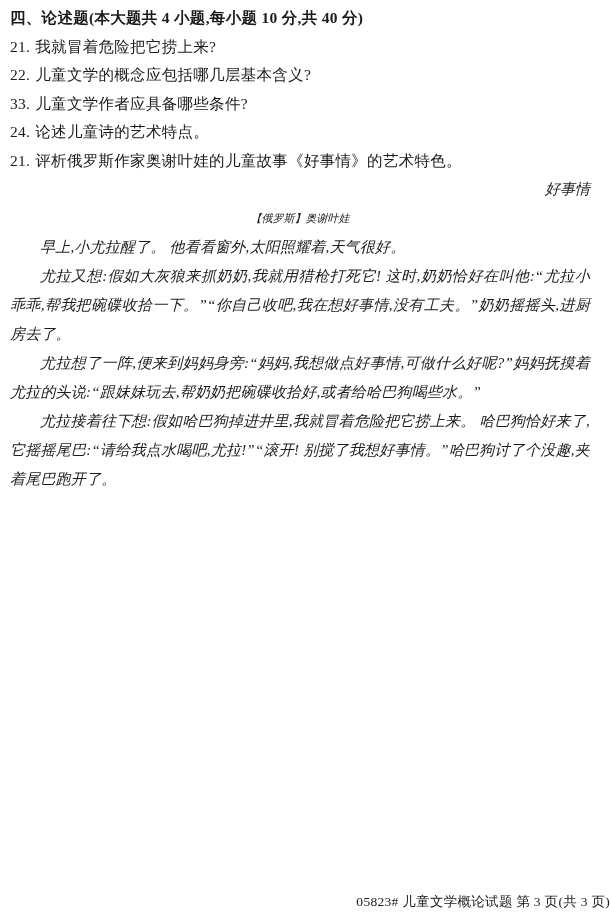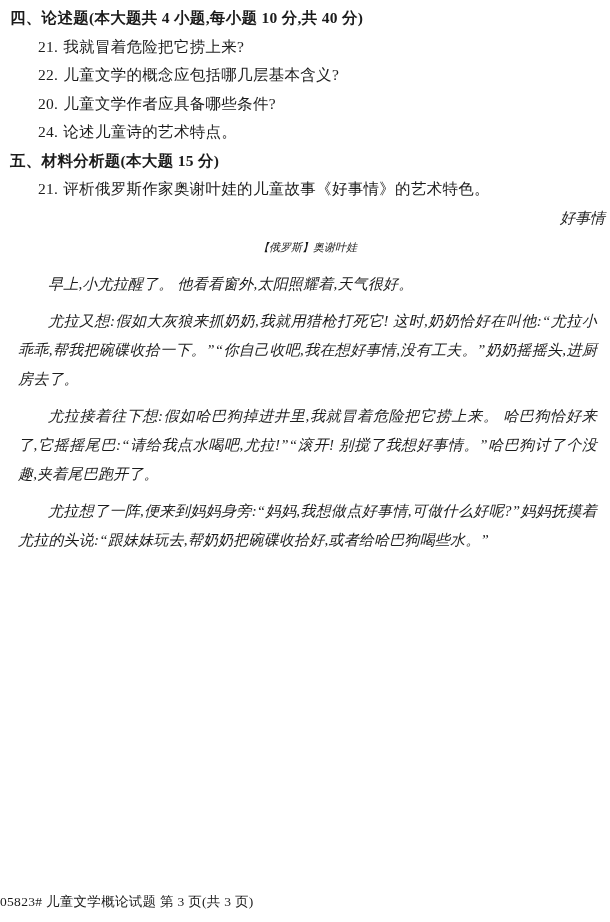--- a/index.html
+++ b/index.html
@@ -11,67 +11,66 @@
     position: relative;
     width: 610px;
     height: 922px;
     margin: 0 auto;
     background: #ffffff;
     color: #1b1b1b;
     font-family: "Liberation Serif", "DejaVu Serif", serif;
     overflow: hidden;
   }
   .content {
-    padding: 4px 5px 0 10px;
+    padding: 4px 20px 0 10px;
     font-family: Liberation Serif, serif;
   }
   .section-heading {
     font-size: 15.5px;
     font-weight: bold;
     line-height: 28.5px;
     white-space: nowrap;
     letter-spacing: 0.3px;
   }
   .question-line {
     font-size: 15.5px;
     line-height: 28.5px;
     white-space: nowrap;
     letter-spacing: 0.3px;
   }
   .question-line .q-num {
     margin-right: 5px;
-    margin-left: 28px;
   }
   .story {
     font-style: italic; 
     font-size: 15px;
   }
   .story-title {
     text-align: right;
     line-height: 29px;
     font-size: 15px;
   }
   .story-author {
     text-align: center;
     line-height: 29px;
     font-size: 11px;
   }
   .story-para {
-    margin: 8px;
+    margin: 0;
     text-indent: 2em;
     text-align: justify;
     line-height: 29px;
     letter-spacing: 0.2px;
   }
   .footer {
     position: absolute;
     left: 0;
     right: 0;
     bottom: 12px;
-    text-align: left;
+    text-align: right;
     font-size: 13.5px;
     line-height: 16px;
     font-style: normal;
     letter-spacing: 0.3px;
   }
 </style>
 </head>
 <body>
 
 <div class="page">
@@ -79,37 +78,36 @@
 
     <div class="section-heading">四、论述题(本大题共 4 小题,每小题 10 分,共 40 分)</div>
 
     <div class="question-line">
       <span class="q-num">21.</span><span>我就冒着危险把它捞上来?</span>
     </div>
     <div class="question-line">
       <span class="q-num">22.</span><span>儿童文学的概念应包括哪几层基本含义?</span>
     </div>
     <div class="question-line">
-      <span class="q-num">20.</span><span>儿童文学作者应具备哪些条件?</span>
+      <span class="q-num">33.</span><span>儿童文学作者应具备哪些条件?</span>
     </div>
     <div class="question-line">
       <span class="q-num">24.</span><span>论述儿童诗的艺术特点。</span>
     </div>
 
-    <div class="section-heading">五、材料分析题(本大题 15 分)</div>
 
     <div class="question-line">
       <span class="q-num">21.</span><span>评析俄罗斯作家奥谢叶娃的儿童故事《好事情》的艺术特色。</span>
     </div>
 
     <div class="story">
       <div class="story-title">好事情</div>
       <div class="story-author">【俄罗斯】奥谢叶娃</div>
       <p class="story-para">早上,小尤拉醒了。 他看看窗外,太阳照耀着,天气很好。</p>
       <p class="story-para">尤拉又想:假如大灰狼来抓奶奶,我就用猎枪打死它! 这时,奶奶恰好在叫他:“尤拉小乖乖,帮我把碗碟收拾一下。”“你自己收吧,我在想好事情,没有工夫。”奶奶摇摇头,进厨房去了。</p>
+      <p class="story-para">尤拉想了一阵,便来到妈妈身旁:“妈妈,我想做点好事情,可做什么好呢?”妈妈抚摸着尤拉的头说:“跟妹妹玩去,帮奶奶把碗碟收拾好,或者给哈巴狗喝些水。”</p>
       <p class="story-para">尤拉接着往下想:假如哈巴狗掉进井里,我就冒着危险把它捞上来。 哈巴狗恰好来了,它摇摇尾巴:“请给我点水喝吧,尤拉!”“滚开! 别搅了我想好事情。”哈巴狗讨了个没趣,夹着尾巴跑开了。</p>
-      <p class="story-para">尤拉想了一阵,便来到妈妈身旁:“妈妈,我想做点好事情,可做什么好呢?”妈妈抚摸着尤拉的头说:“跟妹妹玩去,帮奶奶把碗碟收拾好,或者给哈巴狗喝些水。”</p>
     </div>
 
   </div>
 
   <div class="footer">05823# 儿童文学概论试题 第 3 页(共 3 页)</div>
 </div>
 
 </body></html>

